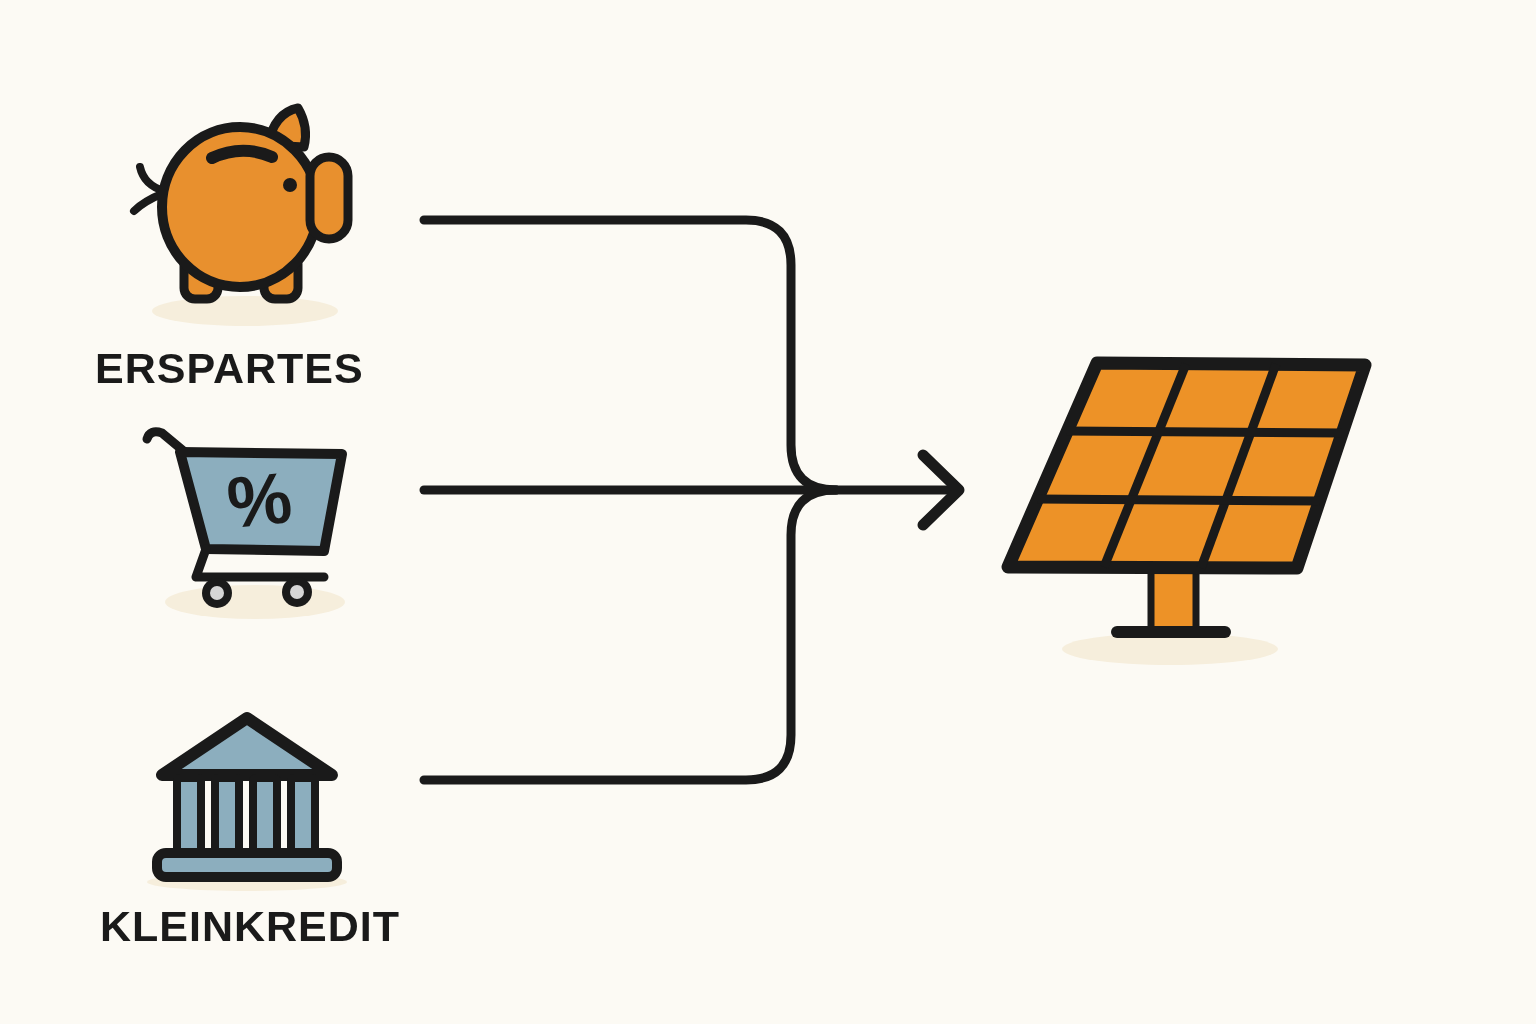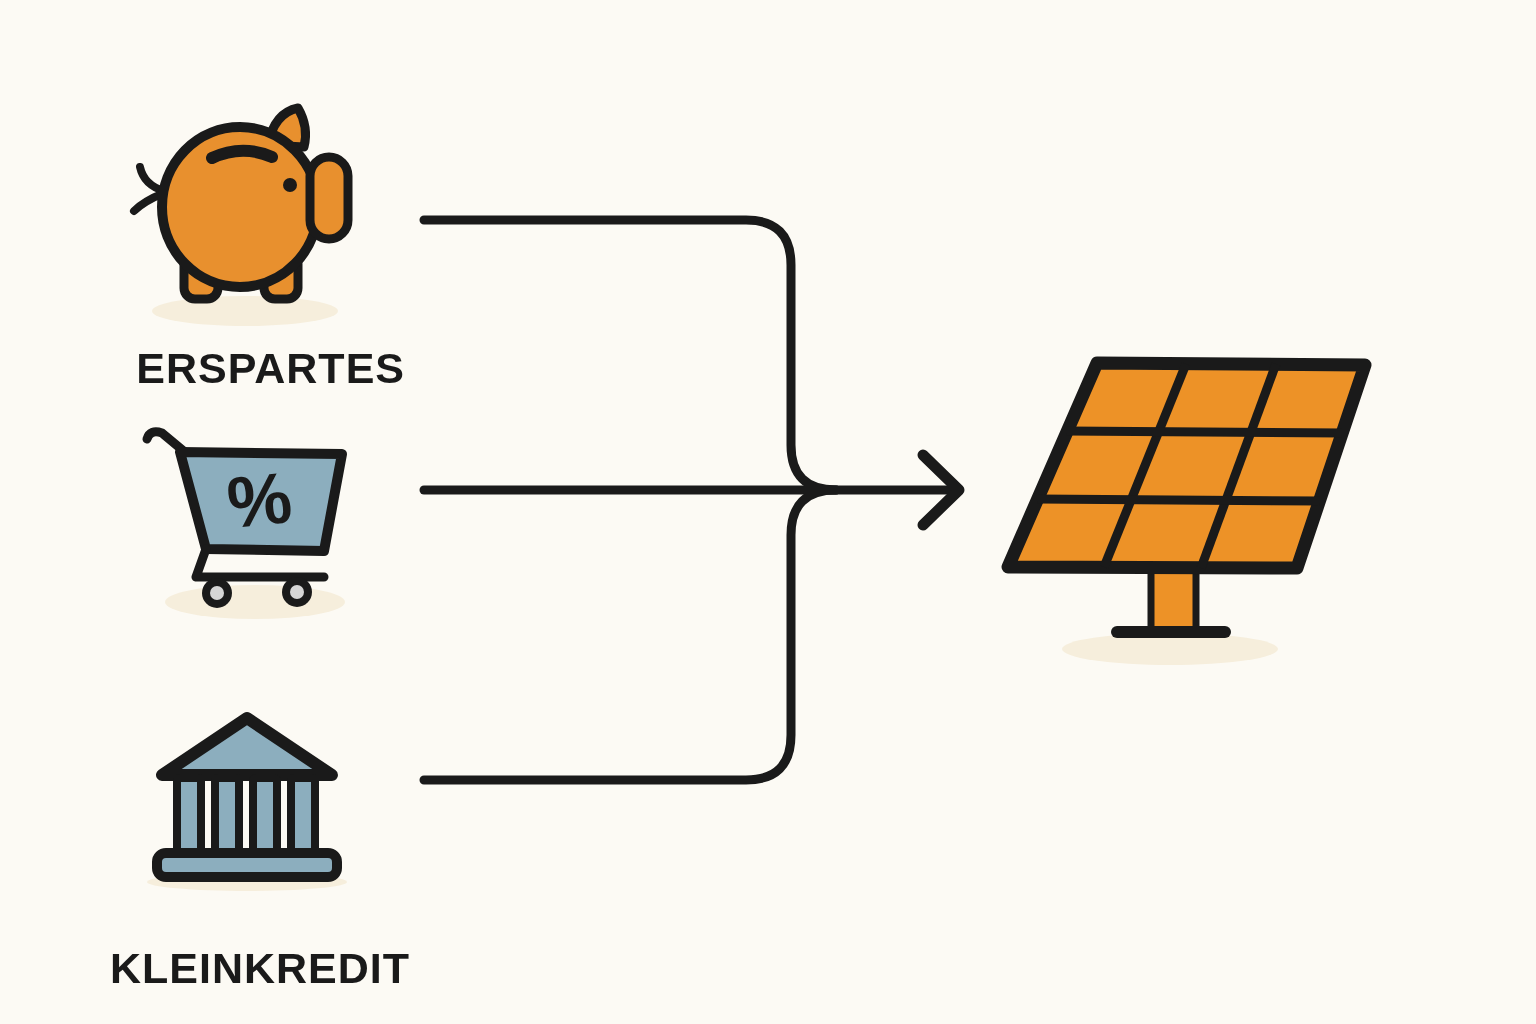--- a/index.html
+++ b/index.html
@@ -12,21 +12,21 @@
     font-family: "Liberation Sans", sans-serif;
   }
   .abs { position: absolute; }
   .node-label {
     position: absolute;
     font-weight: bold;
     font-size: 43px;
     line-height: 1;
     letter-spacing: 1px;
     color: #1A1A1A;
-    text-align: right;
+    text-align: left;
   }
 </style>
 </head>
 <body>
 
 <div class="canvas">
 
   <svg class="abs" style="left:0;top:0" width="1536" height="1024" viewBox="0 0 1536 1024">
     <g fill="none" stroke="#1A1A1A" stroke-linecap="round" stroke-linejoin="round">
       <path stroke-width="9" d="M 424 220 H 746 Q 791 220 791 265 V 445 Q 791 490 836 490"></path>
@@ -84,15 +84,15 @@
     <polygon points="107,13 375,15 307,218 18,217" fill="#ED9227" stroke="#1A1A1A" stroke-width="13" stroke-linejoin="round"></polygon>
     <g stroke="#1A1A1A" stroke-width="9" fill="none">
       <path d="M 196 14 L 114 217"></path>
       <path d="M 286 14 L 211 218"></path>
       <path d="M 77 81 L 352 83"></path>
       <path d="M 48 149 L 330 151"></path>
     </g>
   </svg>
 
   <div class="node-label" style="left:95px;top:347px;width:310px">ERSPARTES</div>
-  <div class="node-label" style="left:100px;top:947px;width:310px">KLEINKREDIT</div>
+  <div class="node-label" style="left:100px;top:905px;width:310px">KLEINKREDIT</div>
 
 </div>
 
 </body></html>

